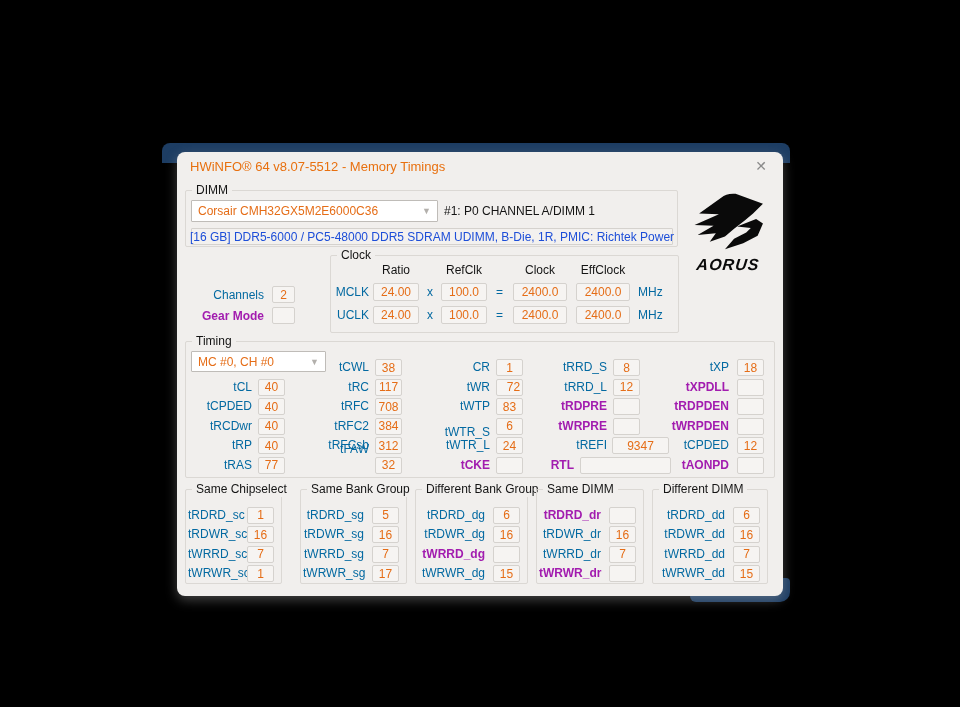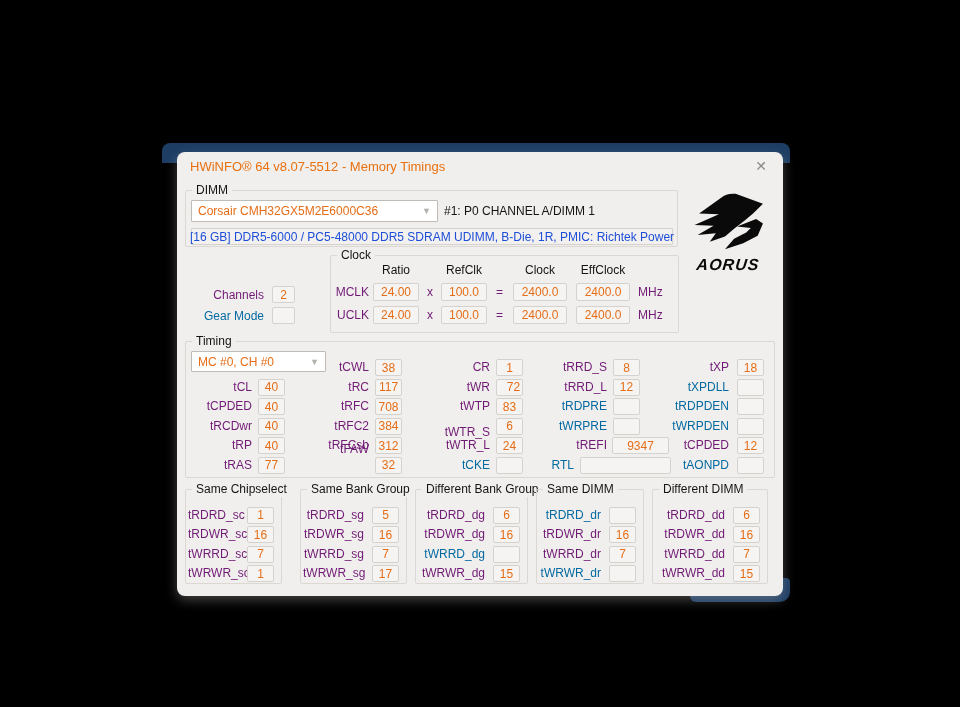--- a/index.html
+++ b/index.html
@@ -46,23 +46,23 @@
     font-size:12px;white-space:nowrap;}
 
   .logo{position:absolute;left:511px;top:40px;width:80px;height:90px;text-align:center;}
   .logo svg{display:block;margin:0 auto;}
   .logo-text{font-weight:bold;font-style:italic;letter-spacing:1px;font-size:16px;
     color:#0a0a0a;transform:skewX(-6deg);margin-top:-2px;}
 
   .vbox{position:absolute;height:17px;background:#f6f4f2;border:1px solid #d5d2ce;
     border-radius:2px;box-sizing:border-box;color:#e56d17;font-size:12px;
     display:flex;align-items:center;justify-content:center;white-space:nowrap;}
-  .lbl{position:absolute;font-size:12px;line-height:15px;white-space:nowrap;color:#701a75;}
+  .lbl{position:absolute;font-size:12px;line-height:15px;white-space:nowrap;color:#0369a1;}
   .right{text-align:right;}
-  .disabled{color:#0369a1;}
+  .disabled{color:#a21caf;font-weight:bold;}
 
   .clk-head{position:absolute;top:7px;text-align:center;font-size:12px;}
   .tim-combo{left:5px;top:9px;width:135px;height:21px;}
 </style>
 </head>
 <body>
 
 <div class="stage">
   <div class="behind-top"></div>
   <div class="behind-br"></div>

